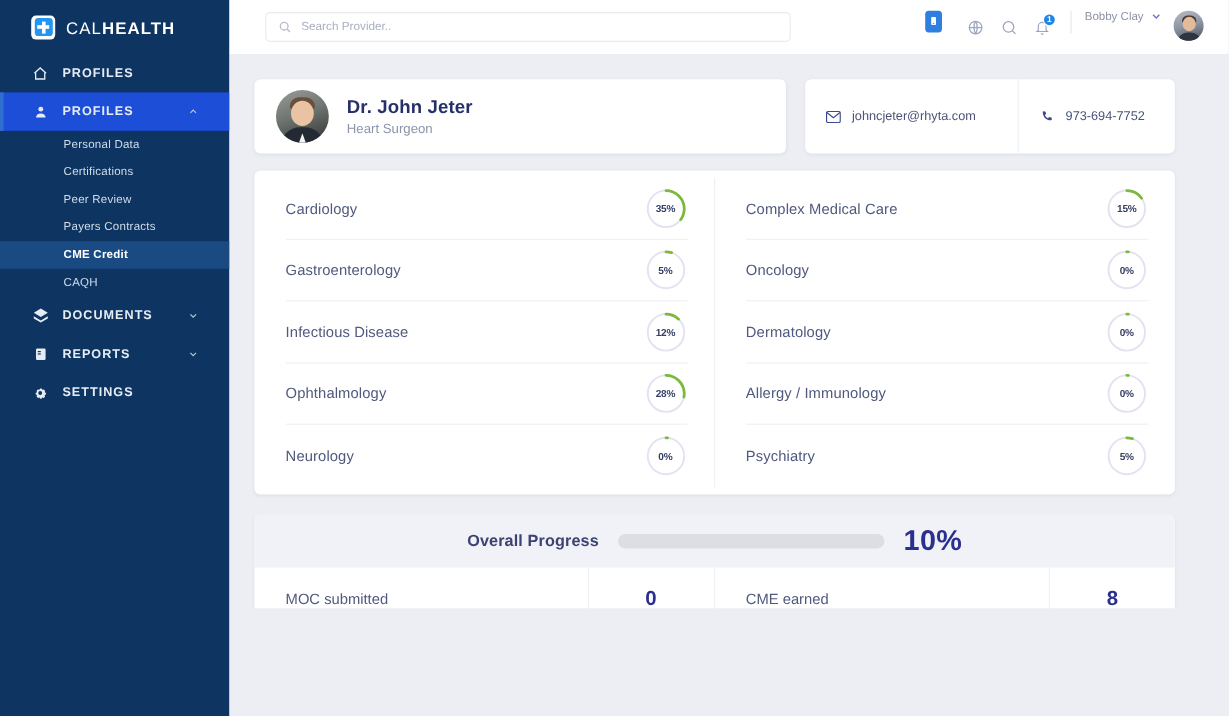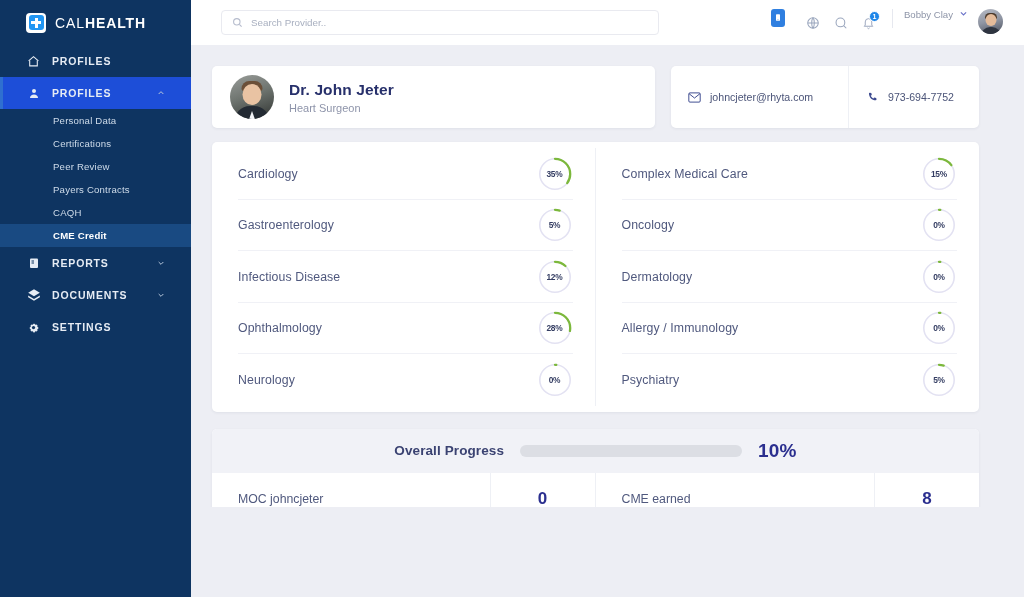--- a/index.html
+++ b/index.html
@@ -287,21 +287,21 @@
   }
   .track {
     width: 222px; height: 12px; border-radius: 7px;
     background: #dcdee4; overflow: hidden;
   }
   .fill {
     height: 100%; border-radius: 7px;
     background: #82c341;
   }
   .prog-pct {
-    font-size: 19px; font-weight: 700; color: #2b2f8f;
+    font-size: 24px; font-weight: 700; color: #2b2f8f;
     letter-spacing: 0.2px;
   }
   .stats-row { display: flex; height: 52px; }
   .stat { flex: 1 1 50%; display: flex; align-items: center; height: 100%; }
   .stat.left { border-right: 1px solid #eef0f5; }
   .stat .lbl {
     font-size: 12.3px; color: #50597e; padding-left: 26px;
   }
   .stat .val {
     margin-left: auto; width: 105px; text-align: center;
@@ -351,49 +351,49 @@
       </div>
     <div class="subnav-item">
         <span>Certifications</span>
       </div>
     <div class="subnav-item">
         <span>Peer Review</span>
       </div>
     <div class="subnav-item">
         <span>Payers Contracts</span>
       </div>
+    <div class="subnav-item active">
+        <span>CME Credit</span>
+      </div>
     <div class="subnav-item">
         <span>CAQH</span>
       </div>
-    <div class="subnav-item active">
-        <span>CME Credit</span>
-      </div>
+
+    <div class="nav-item">
+      <span class="nav-ico">
+        <svg width="14" height="14" viewBox="0 0 24 24" fill="#e6ecf4">
+            <path d="M12 2L2 8l10 6 10-6z"></path>
+            <path d="M2 13l10 6 10-6v3l-10 6-10-6z"></path>
+          </svg>
+      </span>
+      <span>DOCUMENTS</span>
+      <svg class="chev" viewBox="0 0 24 24" fill="none" stroke="#b6c6da" stroke-width="3">
+          <path d="M5 9l7 7 7-7"></path>
+        </svg>
+    </div>
 
     <div class="nav-item">
       <span class="nav-ico">
         <svg width="12" height="14" viewBox="0 0 24 24" fill="#e6ecf4">
             <rect x="4" y="3" width="16" height="19" rx="2"></rect>
             <rect x="7" y="7" width="5" height="2" fill="#0e3461"></rect>
             <rect x="7" y="11" width="5" height="2" fill="#0e3461"></rect>
           </svg>
       </span>
       <span>REPORTS</span>
-      <svg class="chev" viewBox="0 0 24 24" fill="none" stroke="#b6c6da" stroke-width="3">
-          <path d="M5 9l7 7 7-7"></path>
-        </svg>
-    </div>
-
-    <div class="nav-item">
-      <span class="nav-ico">
-        <svg width="14" height="14" viewBox="0 0 24 24" fill="#e6ecf4">
-            <path d="M12 2L2 8l10 6 10-6z"></path>
-            <path d="M2 13l10 6 10-6v3l-10 6-10-6z"></path>
-          </svg>
-      </span>
-      <span>DOCUMENTS</span>
       <svg class="chev" viewBox="0 0 24 24" fill="none" stroke="#b6c6da" stroke-width="3">
           <path d="M5 9l7 7 7-7"></path>
         </svg>
     </div>
 
     <div class="nav-item">
       <span class="nav-ico">
         <svg width="13" height="13" viewBox="0 0 24 24" fill="#e6ecf4">
             <path d="M12 8a4 4 0 100 8 4 4 0 000-8zm9 4l-2-1.2.5-2.3-2-2-2.3.5L14 5l-2 0-1.2 2-2.3-.5-2 2 .5 2.3L5 12l0 2 2 1.2-.5 2.3 2 2 2.3-.5L12 21l2 0 1.2-2 2.3.5 2-2-.5-2.3L21 14z"></path>
             <circle cx="12" cy="12" r="3" fill="#0e3461"></circle>
@@ -594,21 +594,21 @@
       </div>
 
       <div class="card prog-card">
         <div class="prog-head">
           <span class="prog-label">Overall Progress</span>
           <span class="track"><span class="fill" id="prog-fill" style="width: 10%;"></span></span>
           <span class="prog-pct">10%</span>
         </div>
         <div class="stats-row">
           <div class="stat left">
-            <span class="lbl">MOC johncjeter</span>
+            <span class="lbl">MOC submitted</span>
             <span class="val">0</span>
           </div>
           <div class="stat">
             <span class="lbl">CME earned</span>
             <span class="val">8</span>
           </div>
         </div>
       </div>
 
     </section>

